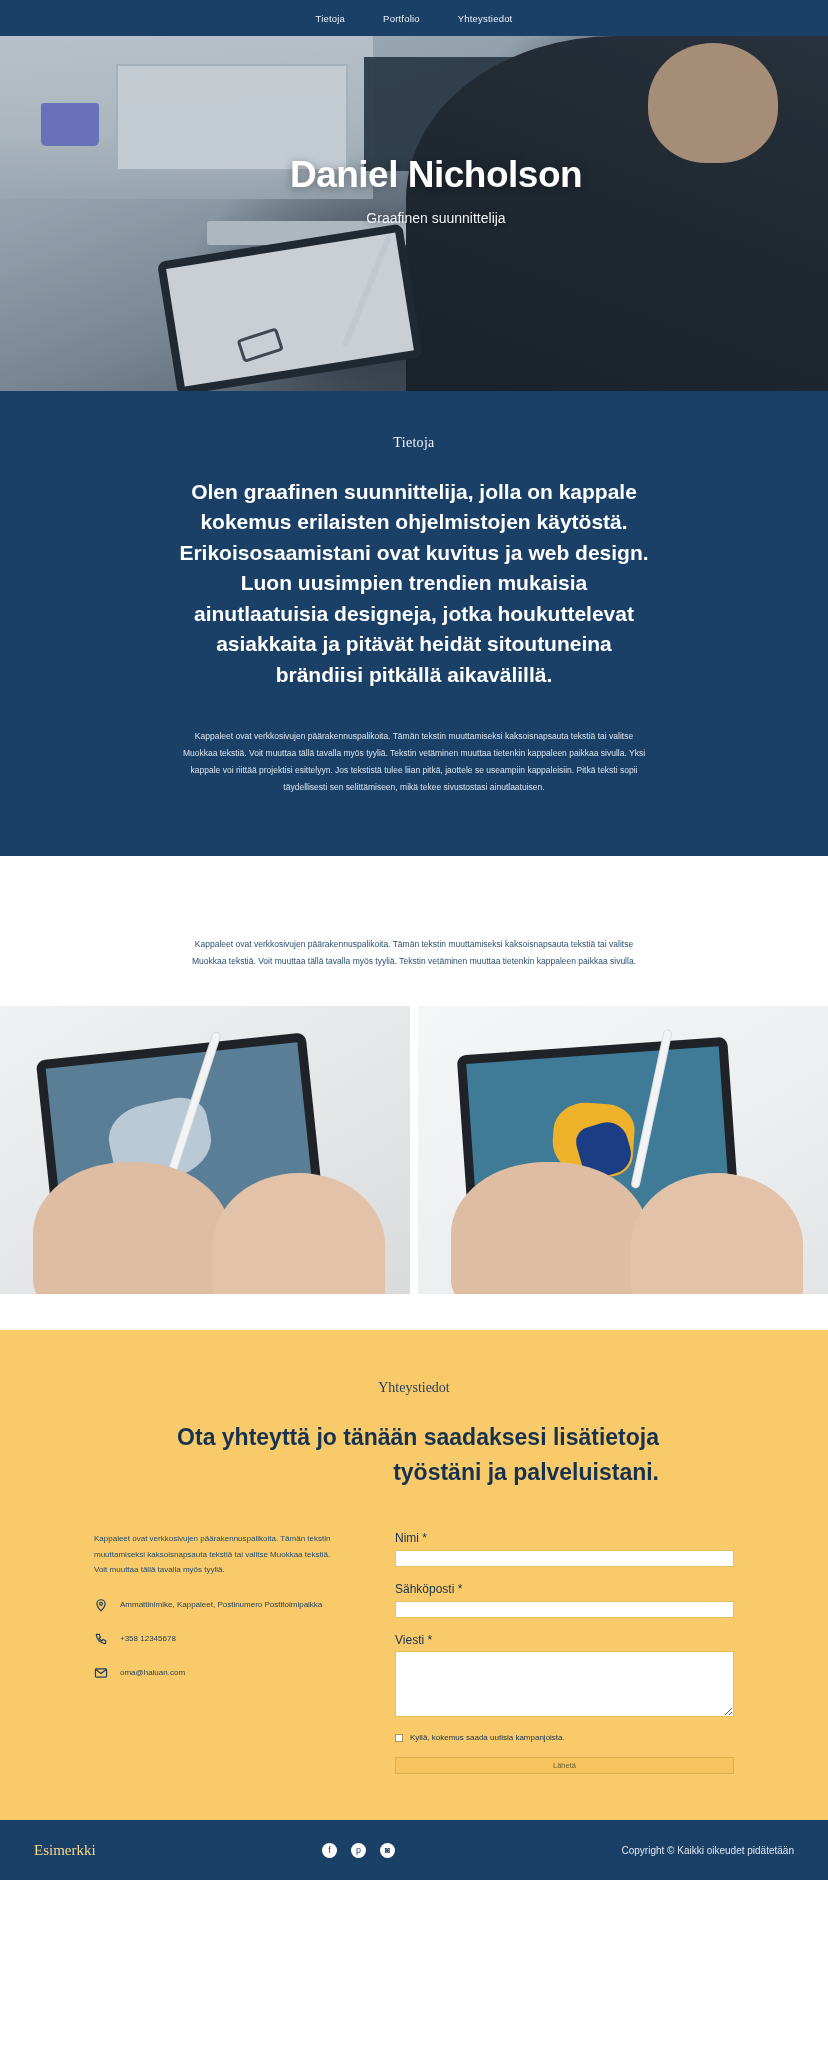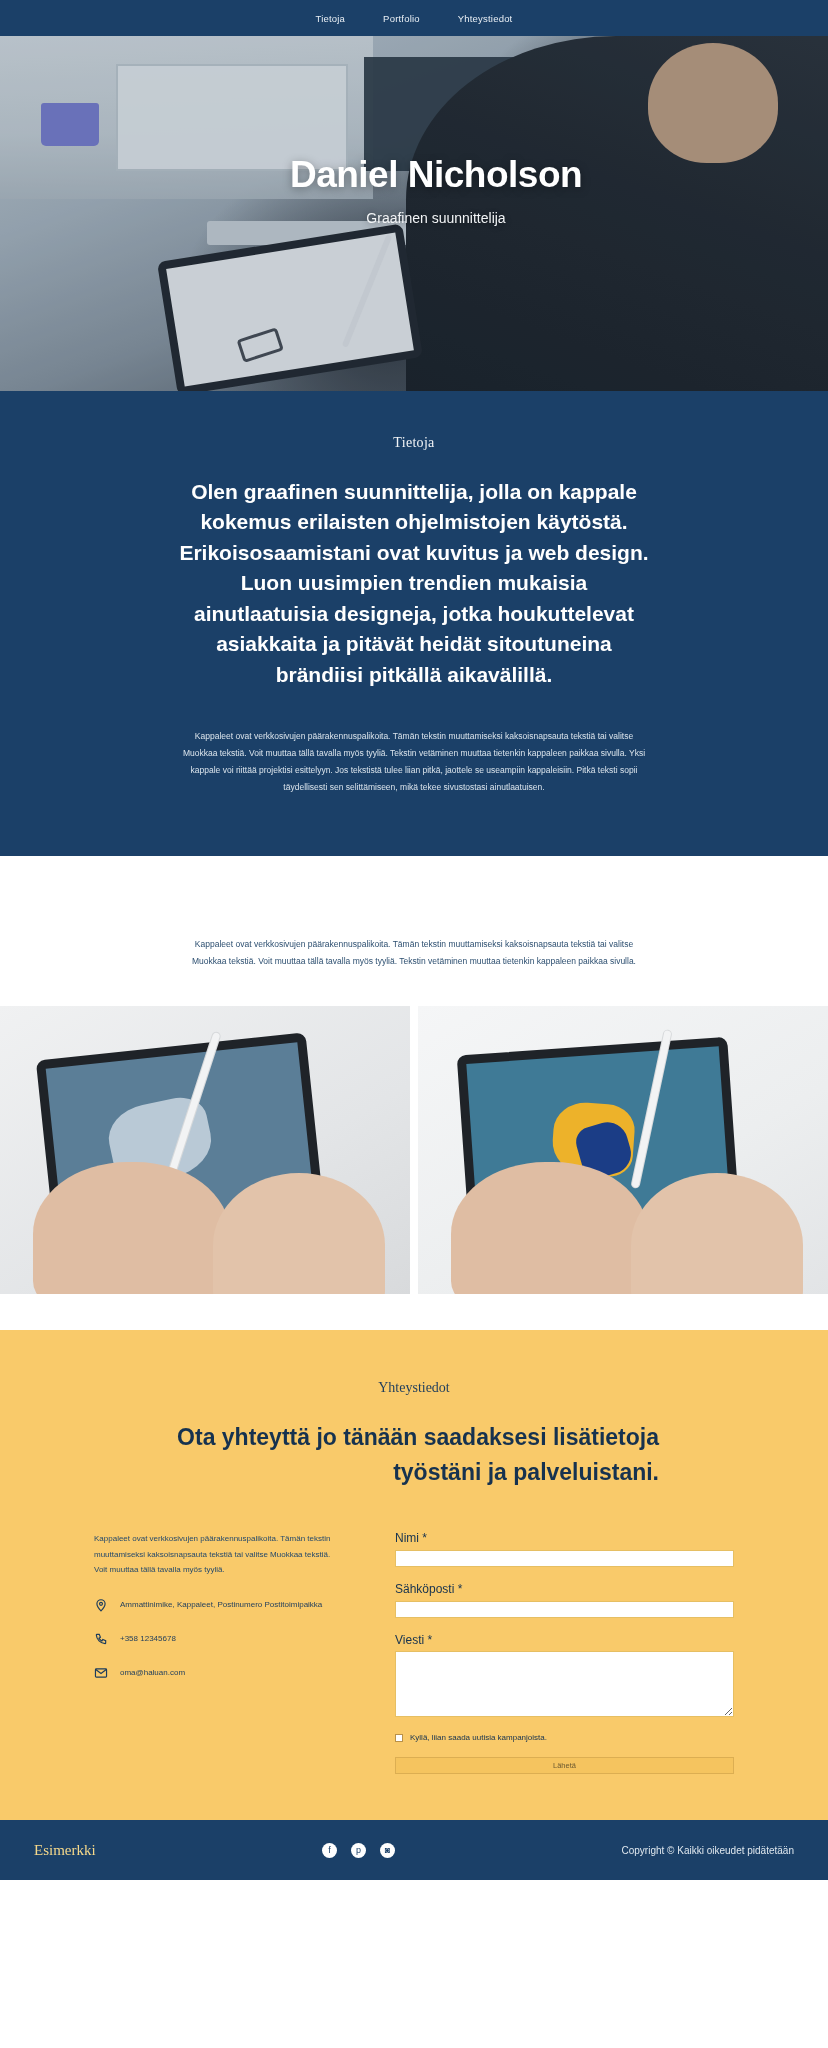--- a/index.html
+++ b/index.html
@@ -500,21 +500,21 @@
       <input class="field-input" type="text" value="" style="">
 
       <div class="field-label">Sähköposti *</div>
       <input class="field-input" type="text" value="" style="">
 
       <div class="field-label">Viesti *</div>
       <textarea class="field-area" style=""></textarea>
 
       <label class="checkline">
         <span class="checkbox"></span>
-        <span>Kyllä, liian saada uutisia kampanjoista.</span>
+        <span>Kyllä, kokemus saada uutisia kampanjoista.</span>
       </label>
 
       <button class="submit-btn">Lähetä</button>
     </div>
   </div>
 </section>
 
 <footer class="footer">
   <div class="footer-brand">Esimerkki</div>
   <div class="footer-social">

